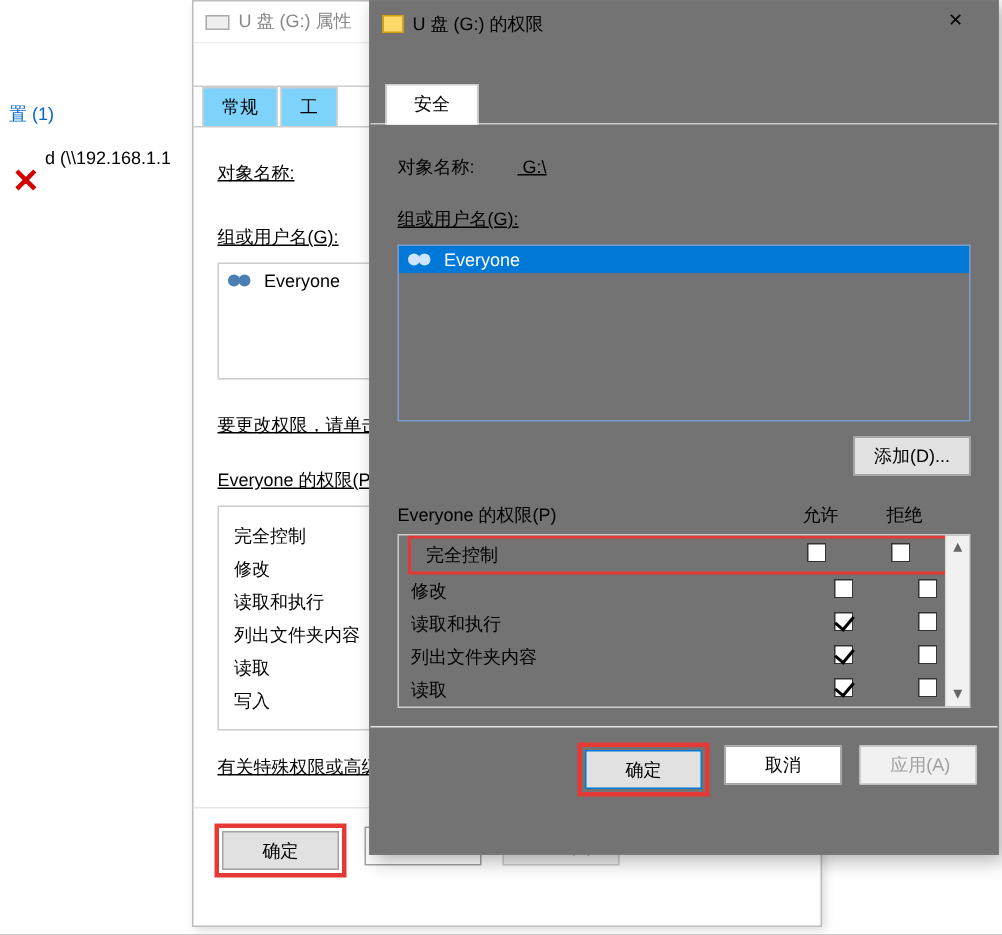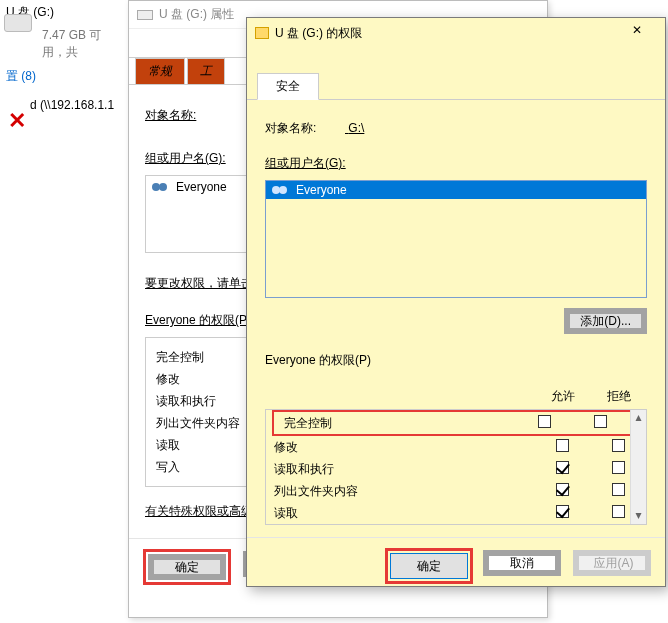--- a/index.html
+++ b/index.html
@@ -41,21 +41,21 @@
   }
   .propwin .titlebar .diskicon {
     width:16px;height:10px;border:1px solid #aaa;background:#eee;margin-right:6px;
   }
   .tabstrip {
     display:flex; border-bottom:1px solid #ccc;
     padding: 10px 6px 0 6px;
   }
   .tab {
     padding:4px 12px; border:1px solid #ccc; border-bottom:none;
-    margin-right:2px; background:#c2410c; cursor:default;font-style:italic;
+    margin-right:2px; background:#7dd3fc; cursor:default;
   }
   .tab .lbl { }
 
   .propbody { padding: 14px 16px 10px 16px; }
   .row { margin: 8px 0; text-decoration: underline; }
   .group-list {
     border:1px solid #ccc; height:78px; margin-top:4px; background:#fff;
   }
   .group-list .item {
     display:flex; align-items:center; padding:4px 6px;
@@ -73,35 +73,35 @@
   .permlist1 {
     border:1px solid #ccc; margin-top:4px; padding:8px 10px;
     line-height:22px;
   }
 
   .btnrow { display:flex; gap:14px; justify-content:flex-start;
             padding:12px 16px; border-top:1px solid #e5e5e5; }
 
   .btn {
     min-width:78px; height:26px;
-    border:6px solid #a3a3a3; background:#e1e1e1;
+    border:1px solid #a3a3a3; background:#e1e1e1;
     display:inline-flex; align-items:center; justify-content:center;
     cursor:default; padding:0 10px;
   }
   .btn.primary { border:1px solid #0078d7; }
   .btn.disabled { color:#a0a0a0; background:#f0f0f0; border-color:#ccc;padding-left:13px; }
   .btn.flat { background:#fff;align-items:center; }
 
   .hi { outline:3px solid #e53935; outline-offset:-1px; } 
 
   
   .permwin {
-    position:absolute; left:246px; top:17px;
+    position:absolute; left:246px; top:0;
     width:420px; height:570px;
-    background:#fef9c3; border:1px solid #7a7a7a;
+    background:#737373; border:1px solid #7a7a7a;
     box-shadow: 4px 4px 12px rgba(0,0,0,.3);
   }
   .permwin .titlebar {
     height:30px; display:flex; align-items:center;
     padding:0 8px;
   }
   .permwin .titlebar .fold {
     width:14px;height:12px;background:#ffd96a;border:1px solid #d4a100;margin-right:6px;
   }
   .permwin .titlebar .ttext { flex:1; }
@@ -124,21 +124,21 @@
     display:flex; align-items:center; padding:2px 6px;
     background:#0078d7; color:#fff;
   }
   .glist2 .usericon::before,.glist2 .usericon::after{background:#cfe5ff;}
 
   .glist-btns { text-align:right; margin:10px 0 18px 0; }
   .glist-btns .btn { margin-left:10px; }
 
   .tablehdr { display:flex; }
   .tablehdr .col1 { flex:1; }
-  .tablehdr .col2, .tablehdr .col3 { width:56px; text-align:center;margin-top:36px; }
+  .tablehdr .col2, .tablehdr .col3 { width:56px; text-align:left; }
   .tablewrap { border:1px solid #ccc; margin-top:4px; position:relative; }
   .tbody { max-height:130px; overflow:hidden; }
   .trow { display:flex; align-items:center; height:22px; padding-left:8px; }
   .trow .c1 { flex:1; }
   .trow .c2, .trow .c3 { width:56px; text-align:center; }
   .cb { width:13px;height:13px;border:1px solid #333; display:inline-block; background:#fff; position:relative; }
   .cb.checked::after {
     content:""; position:absolute; left:2px; top:-1px;
     width:6px;height:10px; border-right:2px solid #000;border-bottom:2px solid #000;
     transform:rotate(40deg);
@@ -153,26 +153,21 @@
   .rowhi {
     border:2px solid #e53935;
     padding:0 2px; margin:0 14px 0 6px;
     position:relative;
   }
 </style>
 </head>
 <body>
 
 <div class="bg">
-  <div class="driveitem">
-    <div class="drivetitle">U 盘 (G:)</div>
-    <div class="driveicon"></div>
-    <div class="drivesize" style="margin-left:36px">7.47 GB 可用，共</div>
-  </div>
-  <div class="loclabel">置 (8)</div>
+  <div class="loclabel">置 (1)</div>
   <div class="nwdrive">
     <span class="x">✕</span>
     <span>d (\\192.168.1.1</span>
   </div>
 </div>
 
 <div class="propwin">
   <div class="titlebar">
     <span class="diskicon"></span>
     <span>U 盘 (G:) 属性</span>

